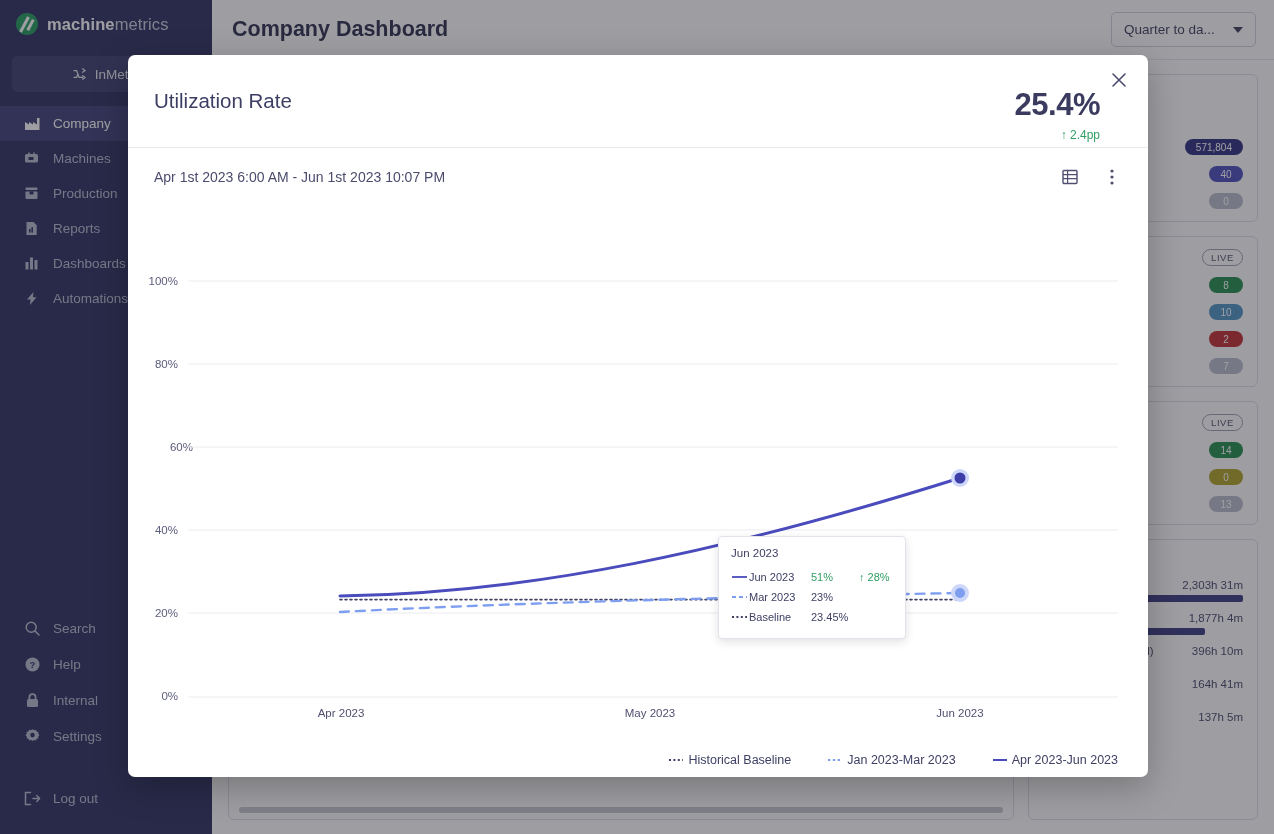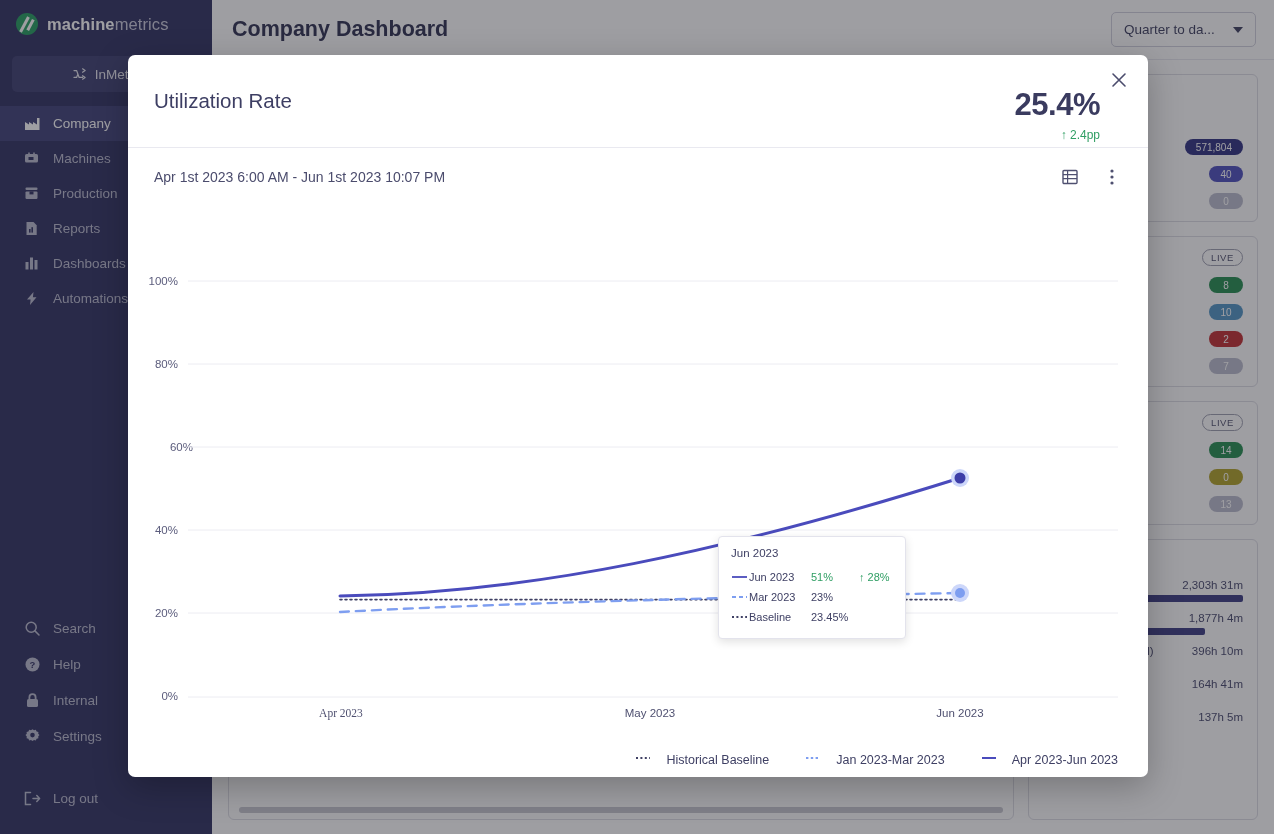--- a/index.html
+++ b/index.html
@@ -126,21 +126,21 @@
   }
   .tt-title { font-size: 11.5px; color: #3f4064; margin-bottom: 8px; }
   .tt-row { display: flex; align-items: center; font-size: 11px; color: #3f4064; height: 20px; }
   .tt-sw { width: 18px; flex: none; display: flex; align-items: center; }
   .tt-name { width: 62px; flex: none; }
   .tt-val { width: 48px; flex: none; text-align: left; }
   .tt-delta { flex: none; }
   .green { color: #2f9e63; }
 
   .legend { position: absolute; right: 30px; bottom: 10px; display: flex; gap: 36px; align-items: center; }
-  .lg-item { display: flex; align-items: flex-start; gap: 15px; font-size: 12.5px; color: #3f4064; cursor: pointer; }
+  .lg-item { display: flex; align-items: center; gap: 4px; font-size: 12.5px; color: #3f4064; cursor: pointer; }
   .lg-sw { width: 16px; height: 10px; flex: none; display: flex; align-items: center; }
 </style>
 </head>
 <body>
 
 <div id="root">
 
   <div class="app">
 
     <div class="sidebar">
@@ -444,21 +444,21 @@
 
         <path d="M212 406 C 360 398, 560 392, 832 387" fill="none" stroke="#7e9ef0" stroke-width="2.4" stroke-dasharray="9 7" stroke-linecap="round"></path>
         <circle cx="832" cy="387" r="9" fill="#cdd7fa"></circle>
         <circle cx="832" cy="387" r="5" fill="#7e9ef0"></circle>
 
         <path d="M212 390 C 400 388, 600 345, 832 272" fill="none" stroke="#4a4bbc" stroke-width="3" stroke-linecap="round"></path>
         <circle cx="832" cy="272" r="9" fill="#cdd7fa"></circle>
         <circle cx="832" cy="272" r="5.5" fill="#3d3ea8"></circle>
       </svg>
 
-      <div class="xlab" style="left:153px; top:501px;font-family:Liberation Serif, serif;">Apr 2023</div>
+      <div class="xlab" style="left:153px; top:501px;">Apr 2023</div>
       <div class="xlab" style="left:462px; top:501px;">May 2023</div>
       <div class="xlab" style="left:772px; top:501px;">Jun 2023</div>
 
       <div class="tooltip">
         <div class="tt-title">Jun 2023</div>
         <div class="tt-row">
           <span class="tt-sw">
             <svg width="18" height="8" viewBox="0 0 18 8">
                 <line x1="1" y1="4" x2="16" y2="4" stroke="#4a4bbc" stroke-width="1.8"></line>
               </svg>

